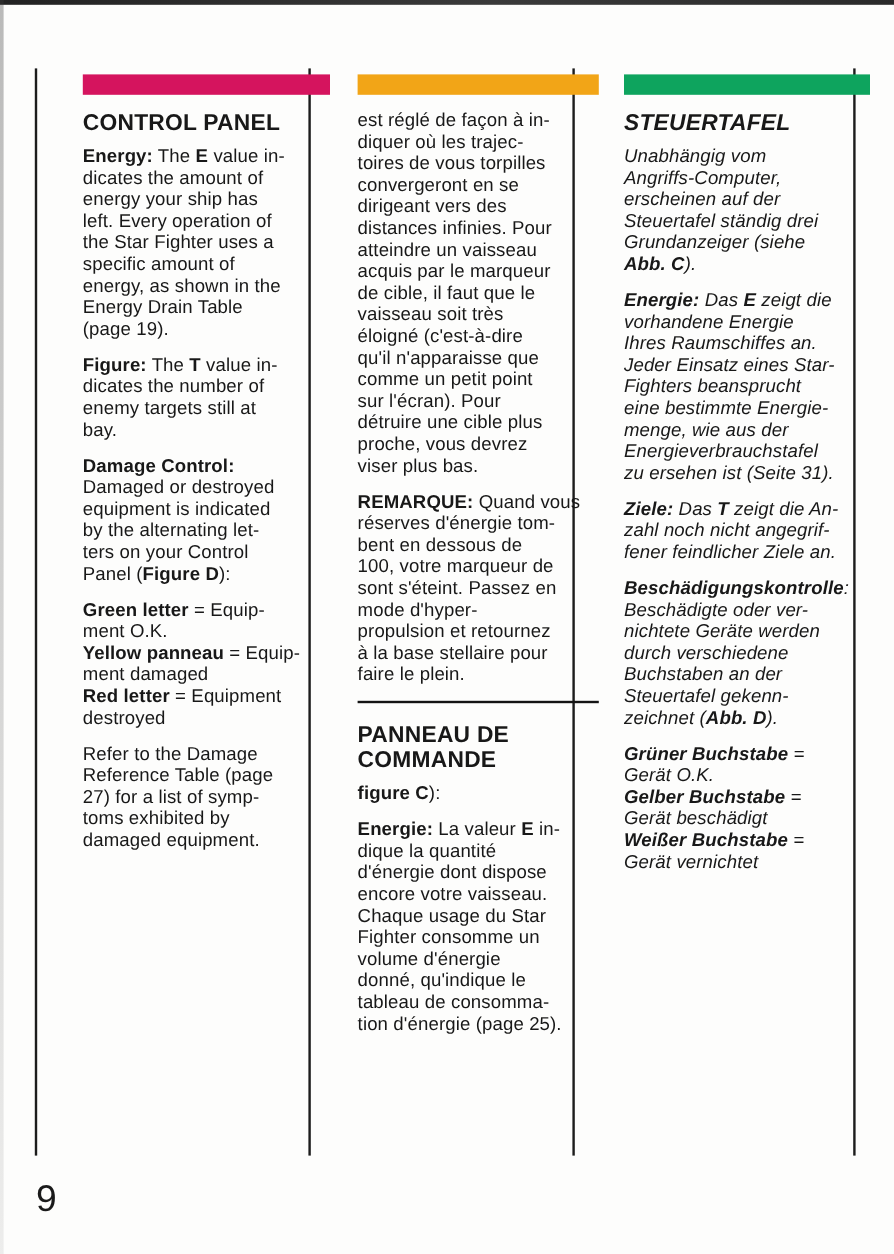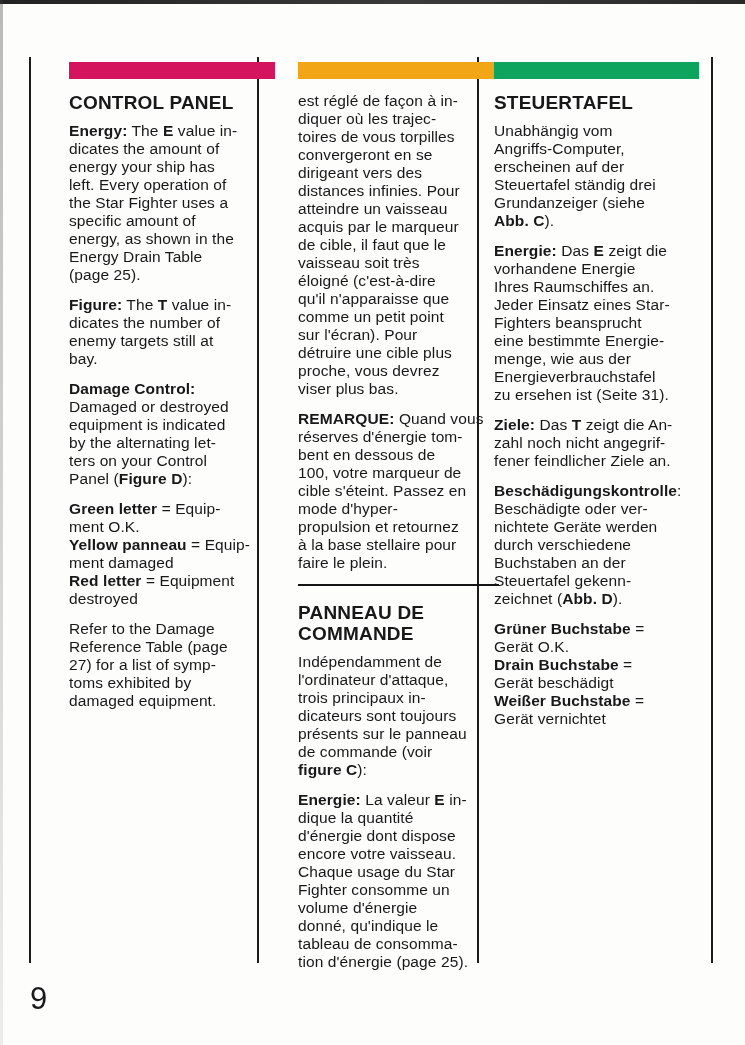--- a/index.html
+++ b/index.html
@@ -17,21 +17,21 @@
   .vrule{
     position:absolute;top:57px;width:2px;height:906px;background:#1c1c1c;
   }
   .vrule.v1{left:29px;}
   .vrule.v2{left:257px;}
   .vrule.v3{left:477px;}
   .vrule.v4{left:711px;}
   .column{position:absolute;top:62px;margin-left:29px;}
   .column.c1{left:40px;width:206px;}
   .column.c2{left:269px;width:201px;}
-  .column.c3{left:465px;width:205px;}
+  .column.c3{left:491px;width:205px;font-style:italic;}
   .color-bar{
     width:100%;height:17px;margin-bottom:13px;
   }
   .heading{
     font-weight:bold;font-size:19px;line-height:21px;
     letter-spacing:.2px;white-space:pre-line;margin:0 0 9px 0;
   }
   .para{
     font-size:15.5px;line-height:18px;white-space:pre-line;
     margin:0 0 12px 0;letter-spacing:.1px;
@@ -65,21 +65,21 @@
   <div>
       <div class="heading"><span class="b">CONTROL PANEL</span></div>
       <div class="para"><span class="b">Energy:</span><span> The </span><span class="b">E</span><span> value in-
 dicates the amount of
 energy your ship has
 left. Every operation of
 the Star Fighter uses a
 specific amount of
 energy, as shown in the
 Energy Drain Table
-(page 25).</span></div>
+(page 19).</span></div>
       <div class="para"><span class="b">Figure:</span><span> The </span><span class="b">T</span><span> value in-
 dicates the number of
 enemy targets still at
 bay.</span></div>
       <div class="para"><span class="b">Damage Control:</span><span>
 Damaged or destroyed
 equipment is indicated
 by the alternating let-
 ters on your Control
 Panel (</span><span class="b">Figure D</span><span>):</span></div>
@@ -114,35 +114,29 @@
 qu'il n'apparaisse que
 comme un petit point
 sur l'écran). Pour
 détruire une cible plus
 proche, vous devrez
 viser plus bas.</span></div>
       <div class="para"><span class="b">REMARQUE:</span><span> Quand vous
 réserves d'énergie tom-
 bent en dessous de
 100, votre marqueur de
-cible s'éteint. Passez en
+sont s'éteint. Passez en
 mode d'hyper-
 propulsion et retournez
 à la base stellaire pour
 faire le plein.</span></div>
       <div class="rule"></div>
       <div class="heading"><span class="b">PANNEAU DE
 COMMANDE</span></div>
-      <div class="para"><span>Indépendamment de
-l'ordinateur d'attaque,
-trois principaux in-
-dicateurs sont toujours
-présents sur le panneau
-de commande (voir
-</span><span class="b">figure C</span><span>):</span></div>
+      <div class="para"><span class="b">figure C</span><span>):</span></div>
       <div class="para"><span class="b">Energie:</span><span> La valeur </span><span class="b">E</span><span> in-
 dique la quantité
 d'énergie dont dispose
 encore votre vaisseau.
 Chaque usage du Star
 Fighter consomme un
 volume d'énergie
 donné, qu'indique le
 tableau de consomma-
 tion d'énergie (page 25).</span></div>
@@ -173,20 +167,20 @@
 fener feindlicher Ziele an.</span></div>
       <div class="para"><span class="b">Beschädigungskontrolle</span><span>:
 Beschädigte oder ver-
 nichtete Geräte werden
 durch verschiedene
 Buchstaben an der
 Steuertafel gekenn-
 zeichnet (</span><span class="b">Abb. D</span><span>).</span></div>
       <div class="para"><span class="b">Grüner Buchstabe</span><span> =
 Gerät O.K.
-</span><span class="b">Drain Buchstabe</span><span> =
+</span><span class="b">Gelber Buchstabe</span><span> =
 Gerät beschädigt
 </span><span class="b">Weißer Buchstabe</span><span> =
 Gerät vernichtet</span></div>
     </div>
 </div>
 
 <div class="page-number">9</div>
 
 </body></html>

